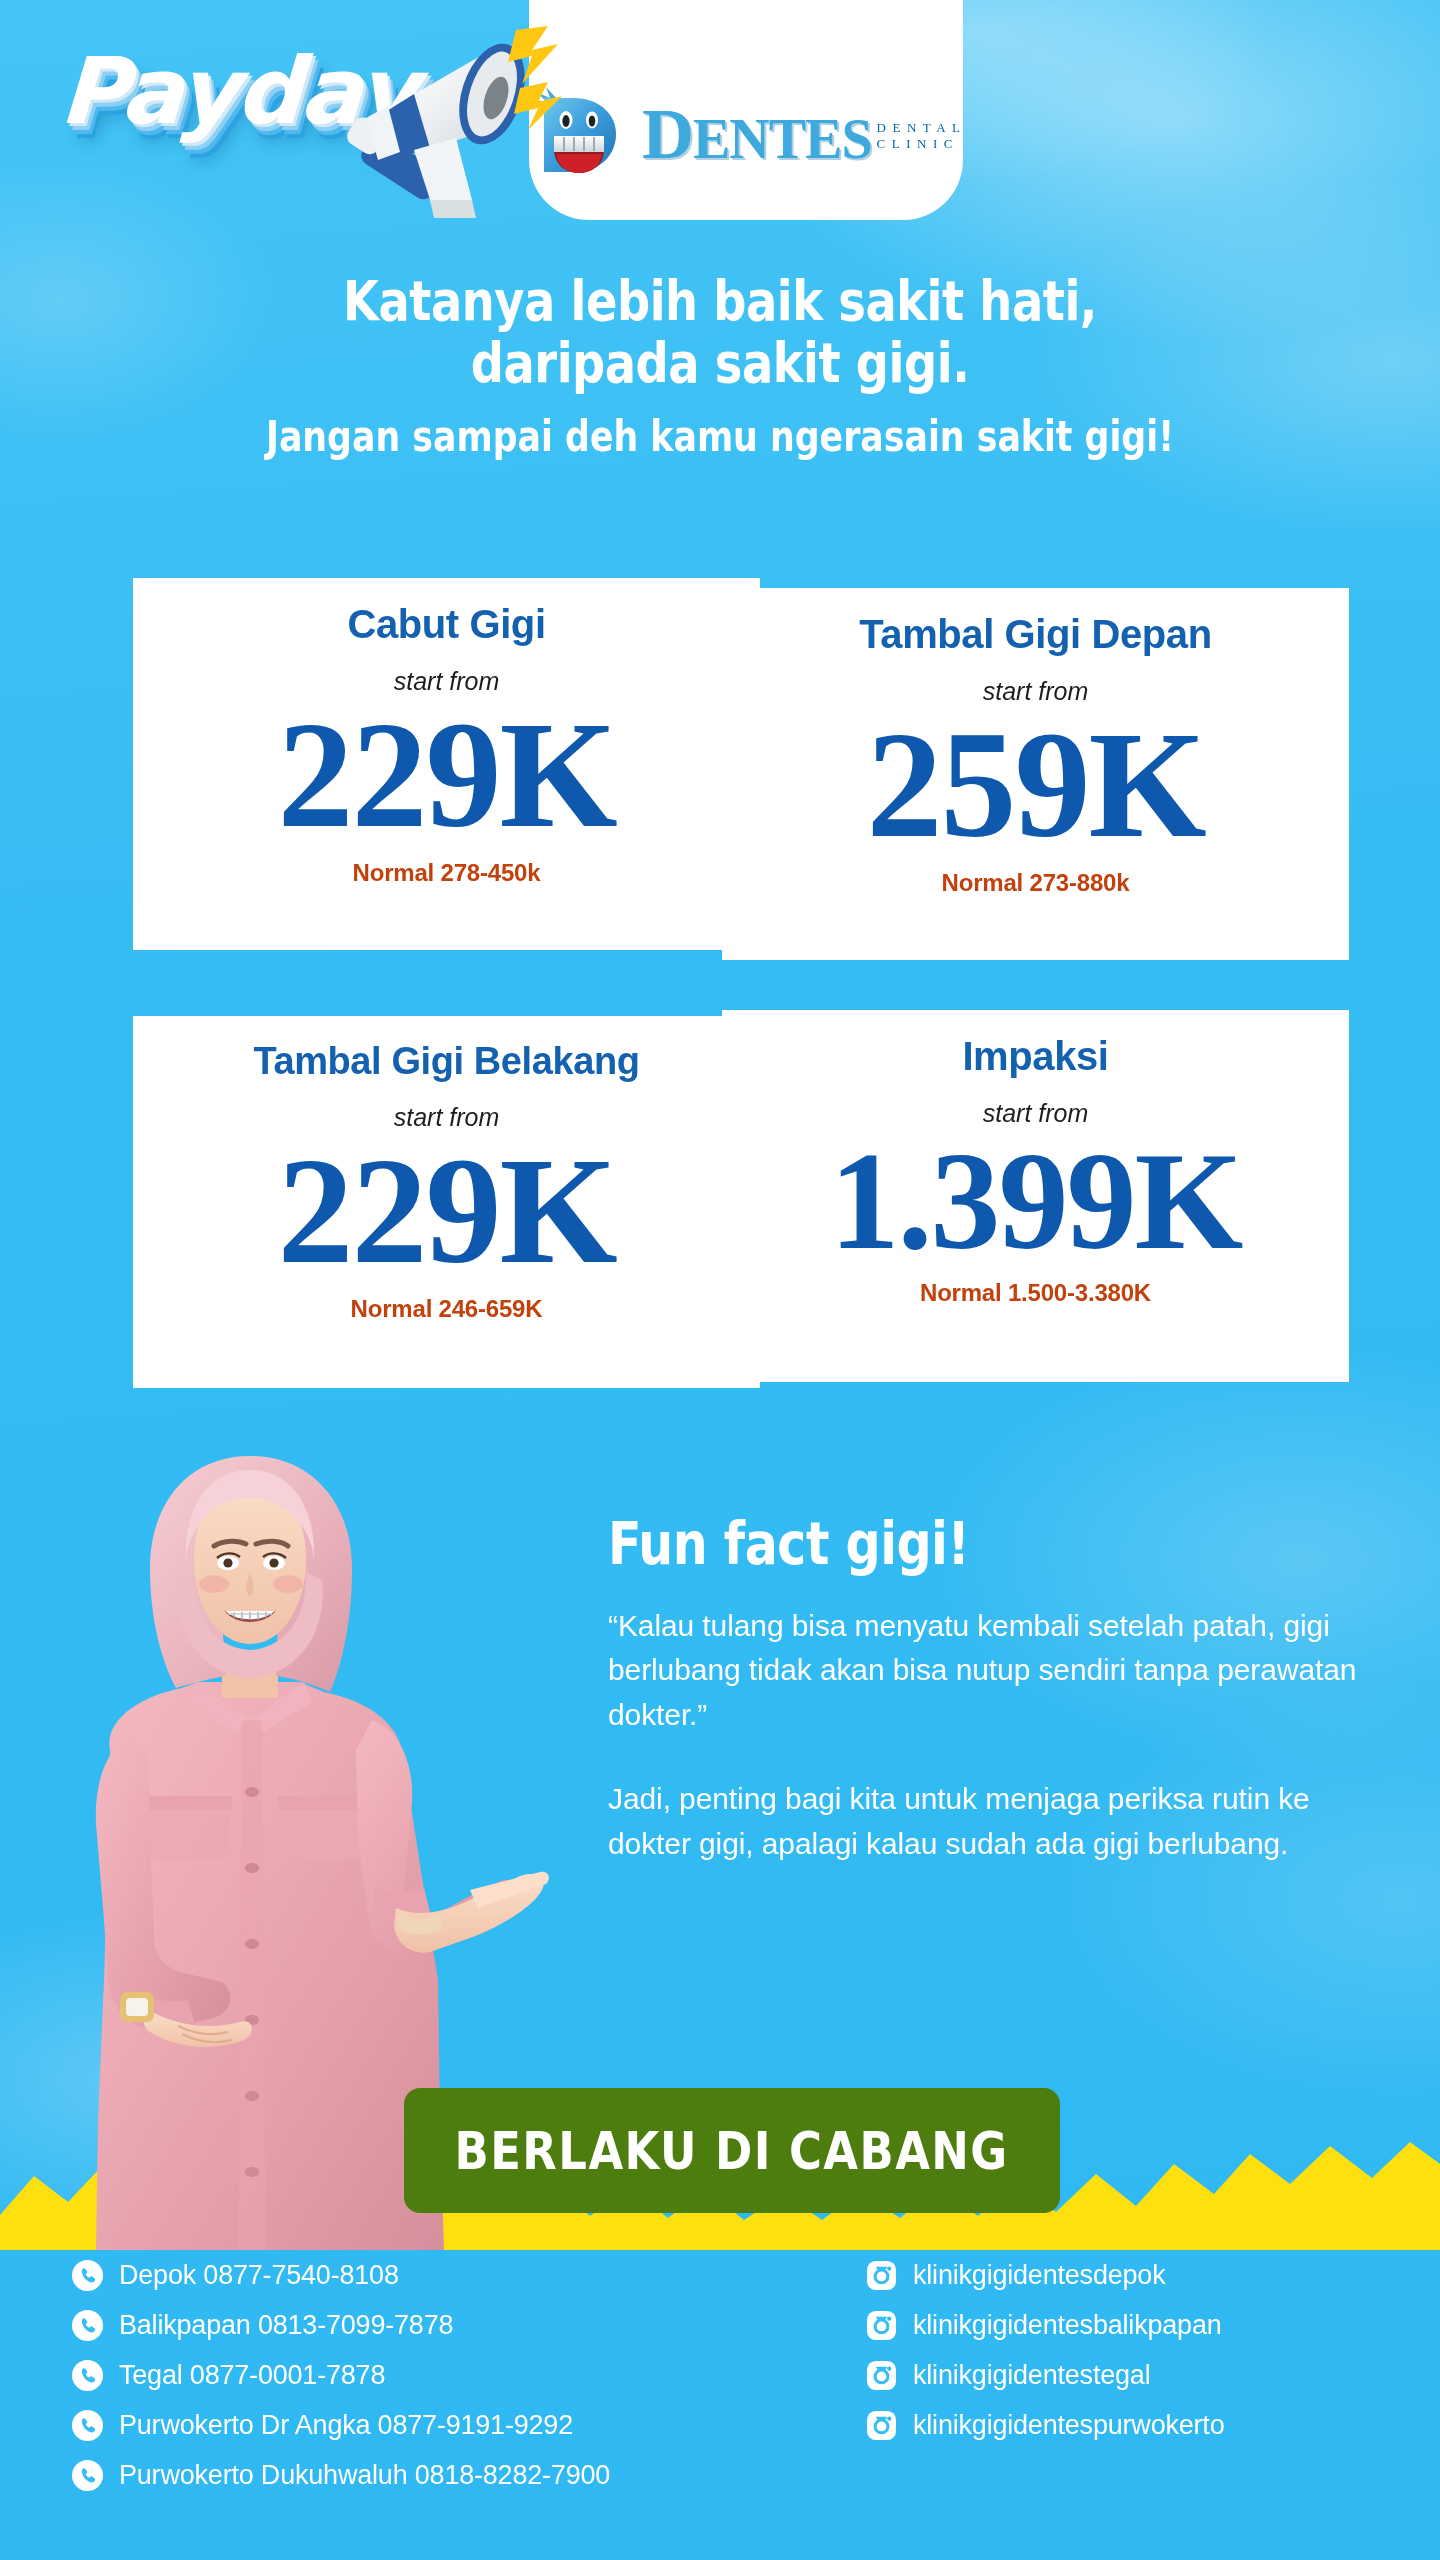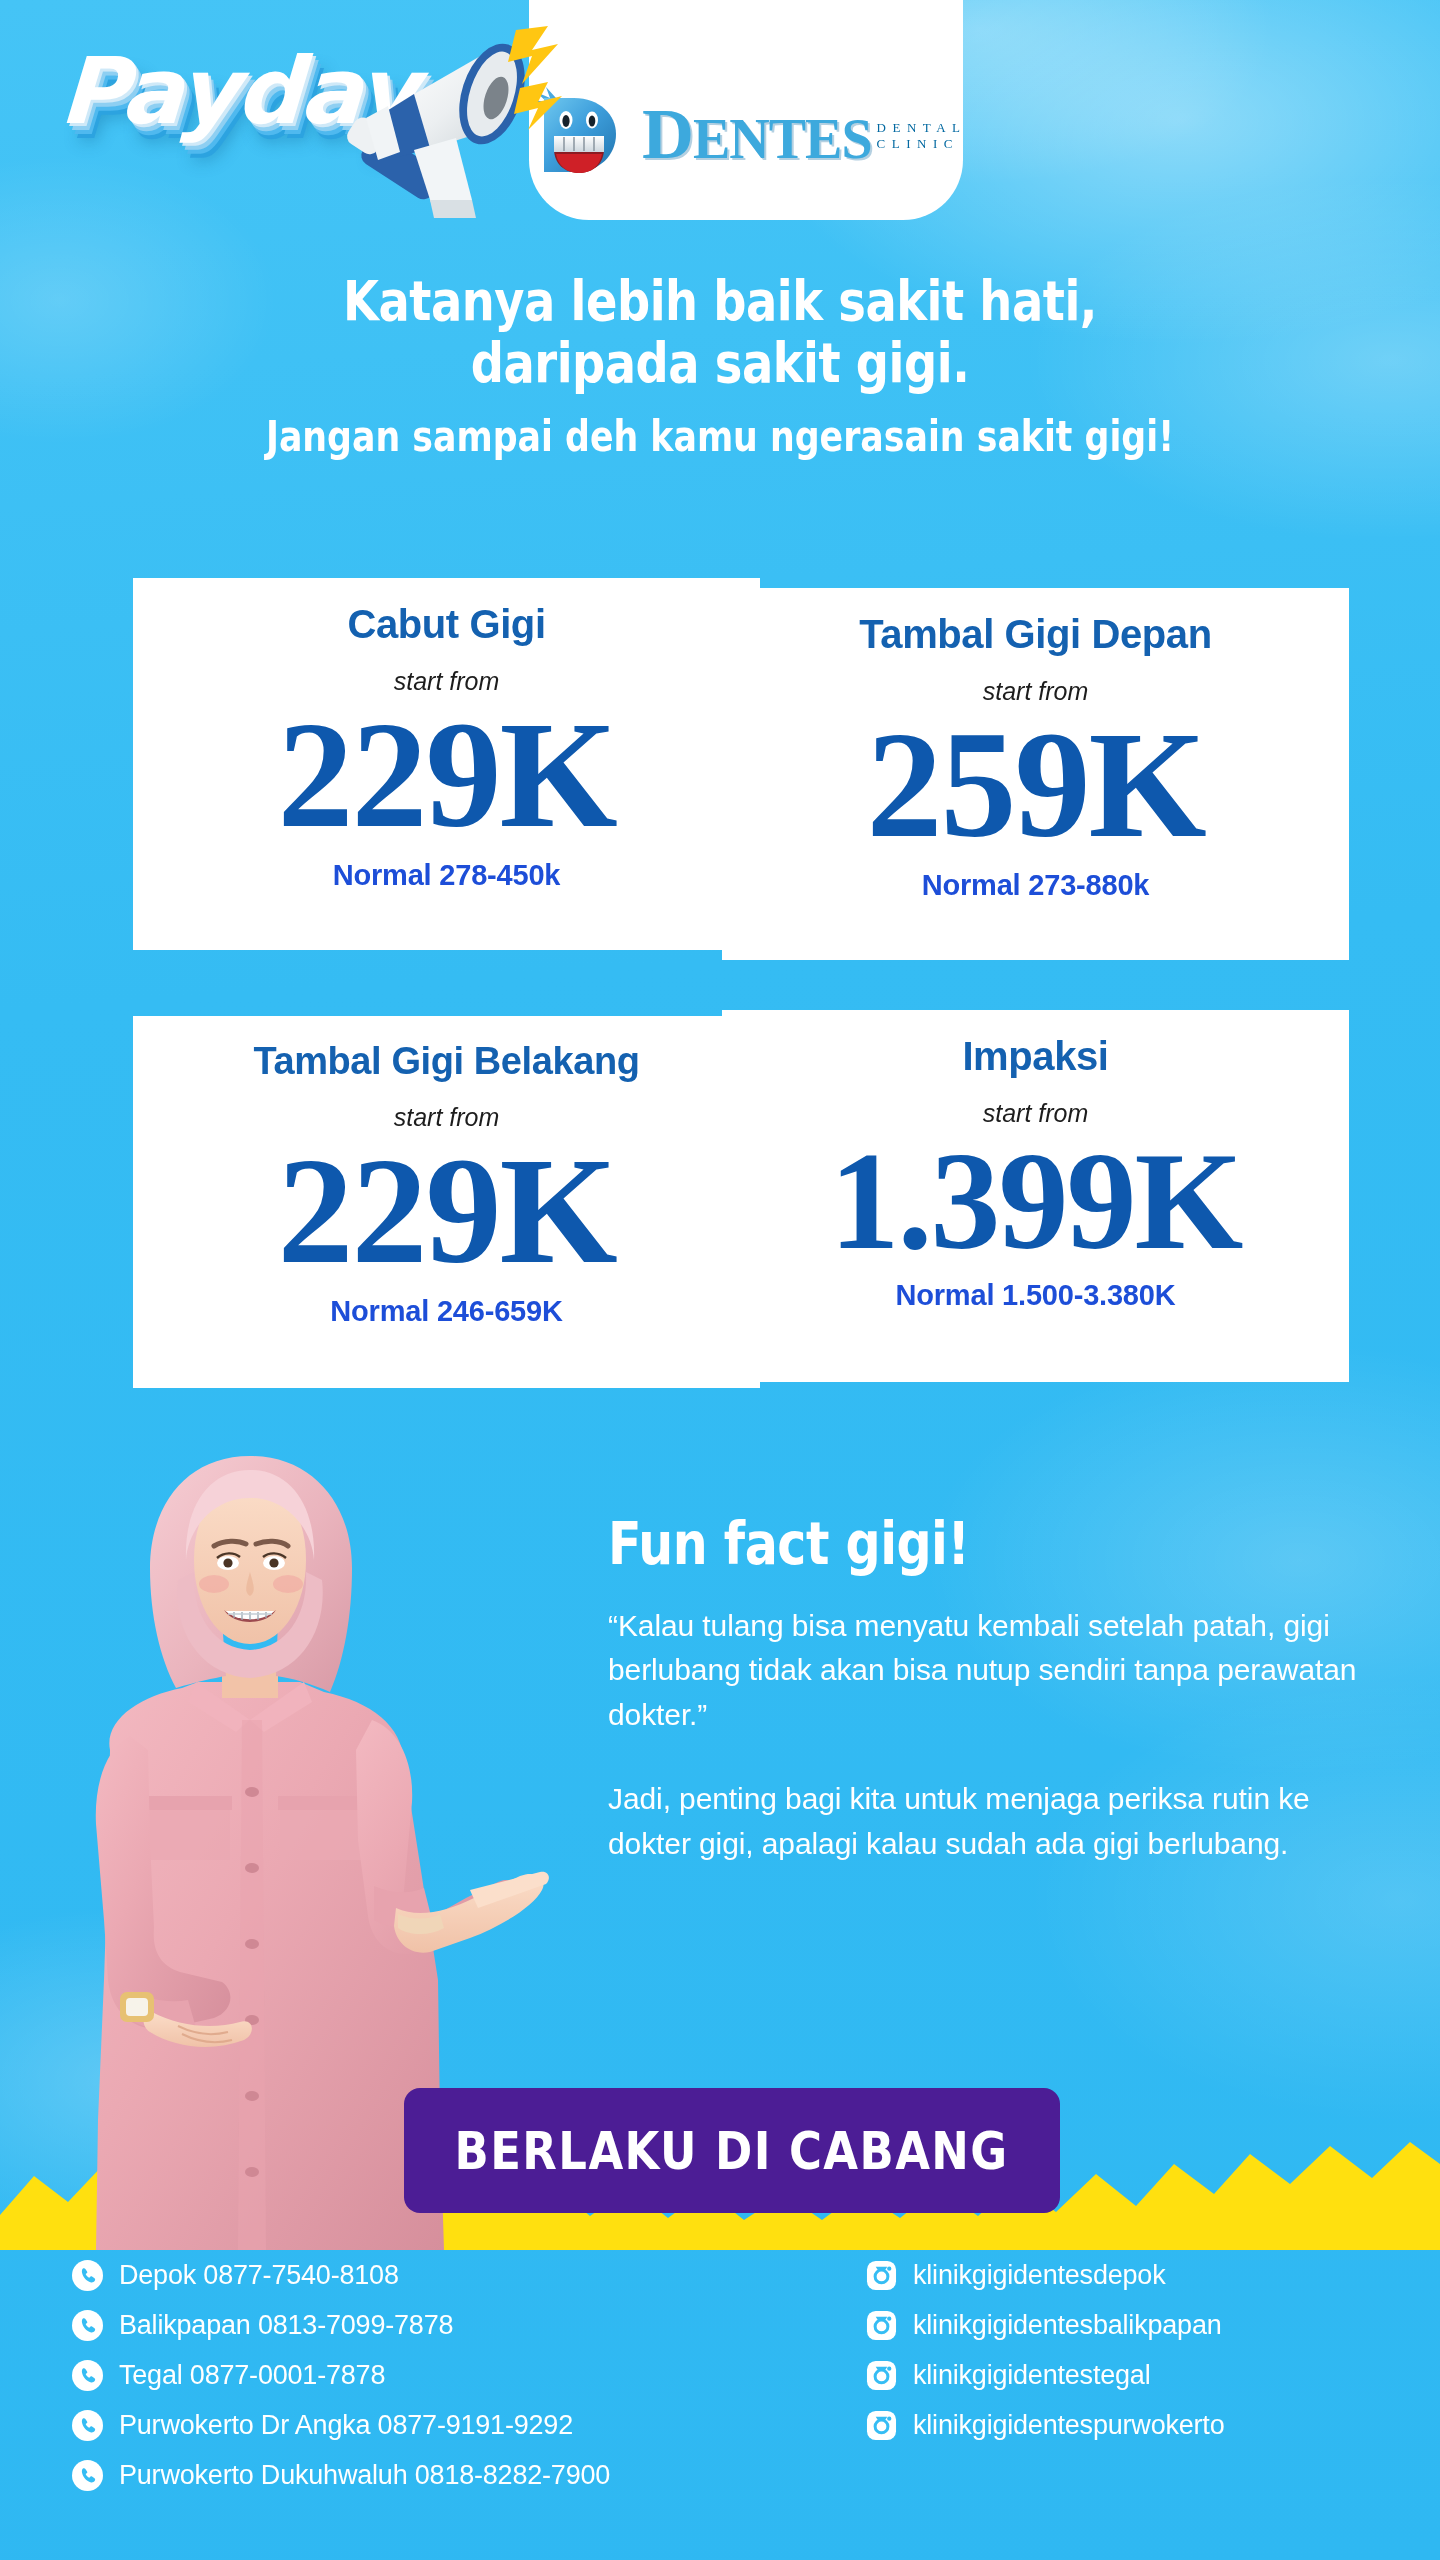--- a/index.html
+++ b/index.html
@@ -106,21 +106,21 @@
     margin-top:20px; font-weight:400;
   }
   .card .price {
     font-family:"Liberation Serif", serif;
     font-weight:700; color:#0e58ad;
     font-size:152px; line-height:1.02; letter-spacing:-2px;
     margin-top:2px;
   }
   .card.c4 .price { font-size:140px; }
   .card .normal {
-    font-size:29px; font-weight:700; color:#1d4ed8;
+    font-size:24px; font-weight:700; color:#c2410c;
     margin-top:6px; letter-spacing:-.2px;
   }
 
   
   .person-wrap { position:absolute; left:0; top:1420px; width:560px; height:830px; z-index:6; }
 
   
   .mega { position:absolute; left:352px; top:22px; width:230px; height:200px; z-index:8; }
 
   
@@ -137,21 +137,21 @@
   }
   .funfact p + p { margin-top:40px; }
 
   
   .zigzag { position:absolute; left:0; top:2060px; width:1440px; height:190px; z-index:5; }
 
   
   .cta {
     position:absolute; left:404px; top:2088px;
     width:656px; height:125px;
-    background:#4c1d95; border-radius:16px;
+    background:#4d7c0f; border-radius:16px;
     display:flex; align-items:center; justify-content:center;
     z-index:9;
   }
   .cta span {
     font-family:"DejaVu Sans Condensed","DejaVu Sans", sans-serif;
     font-size:52px; font-weight:700; color:#fff;
     letter-spacing:1.5px;
     transform:scaleX(.96);
   }
 

